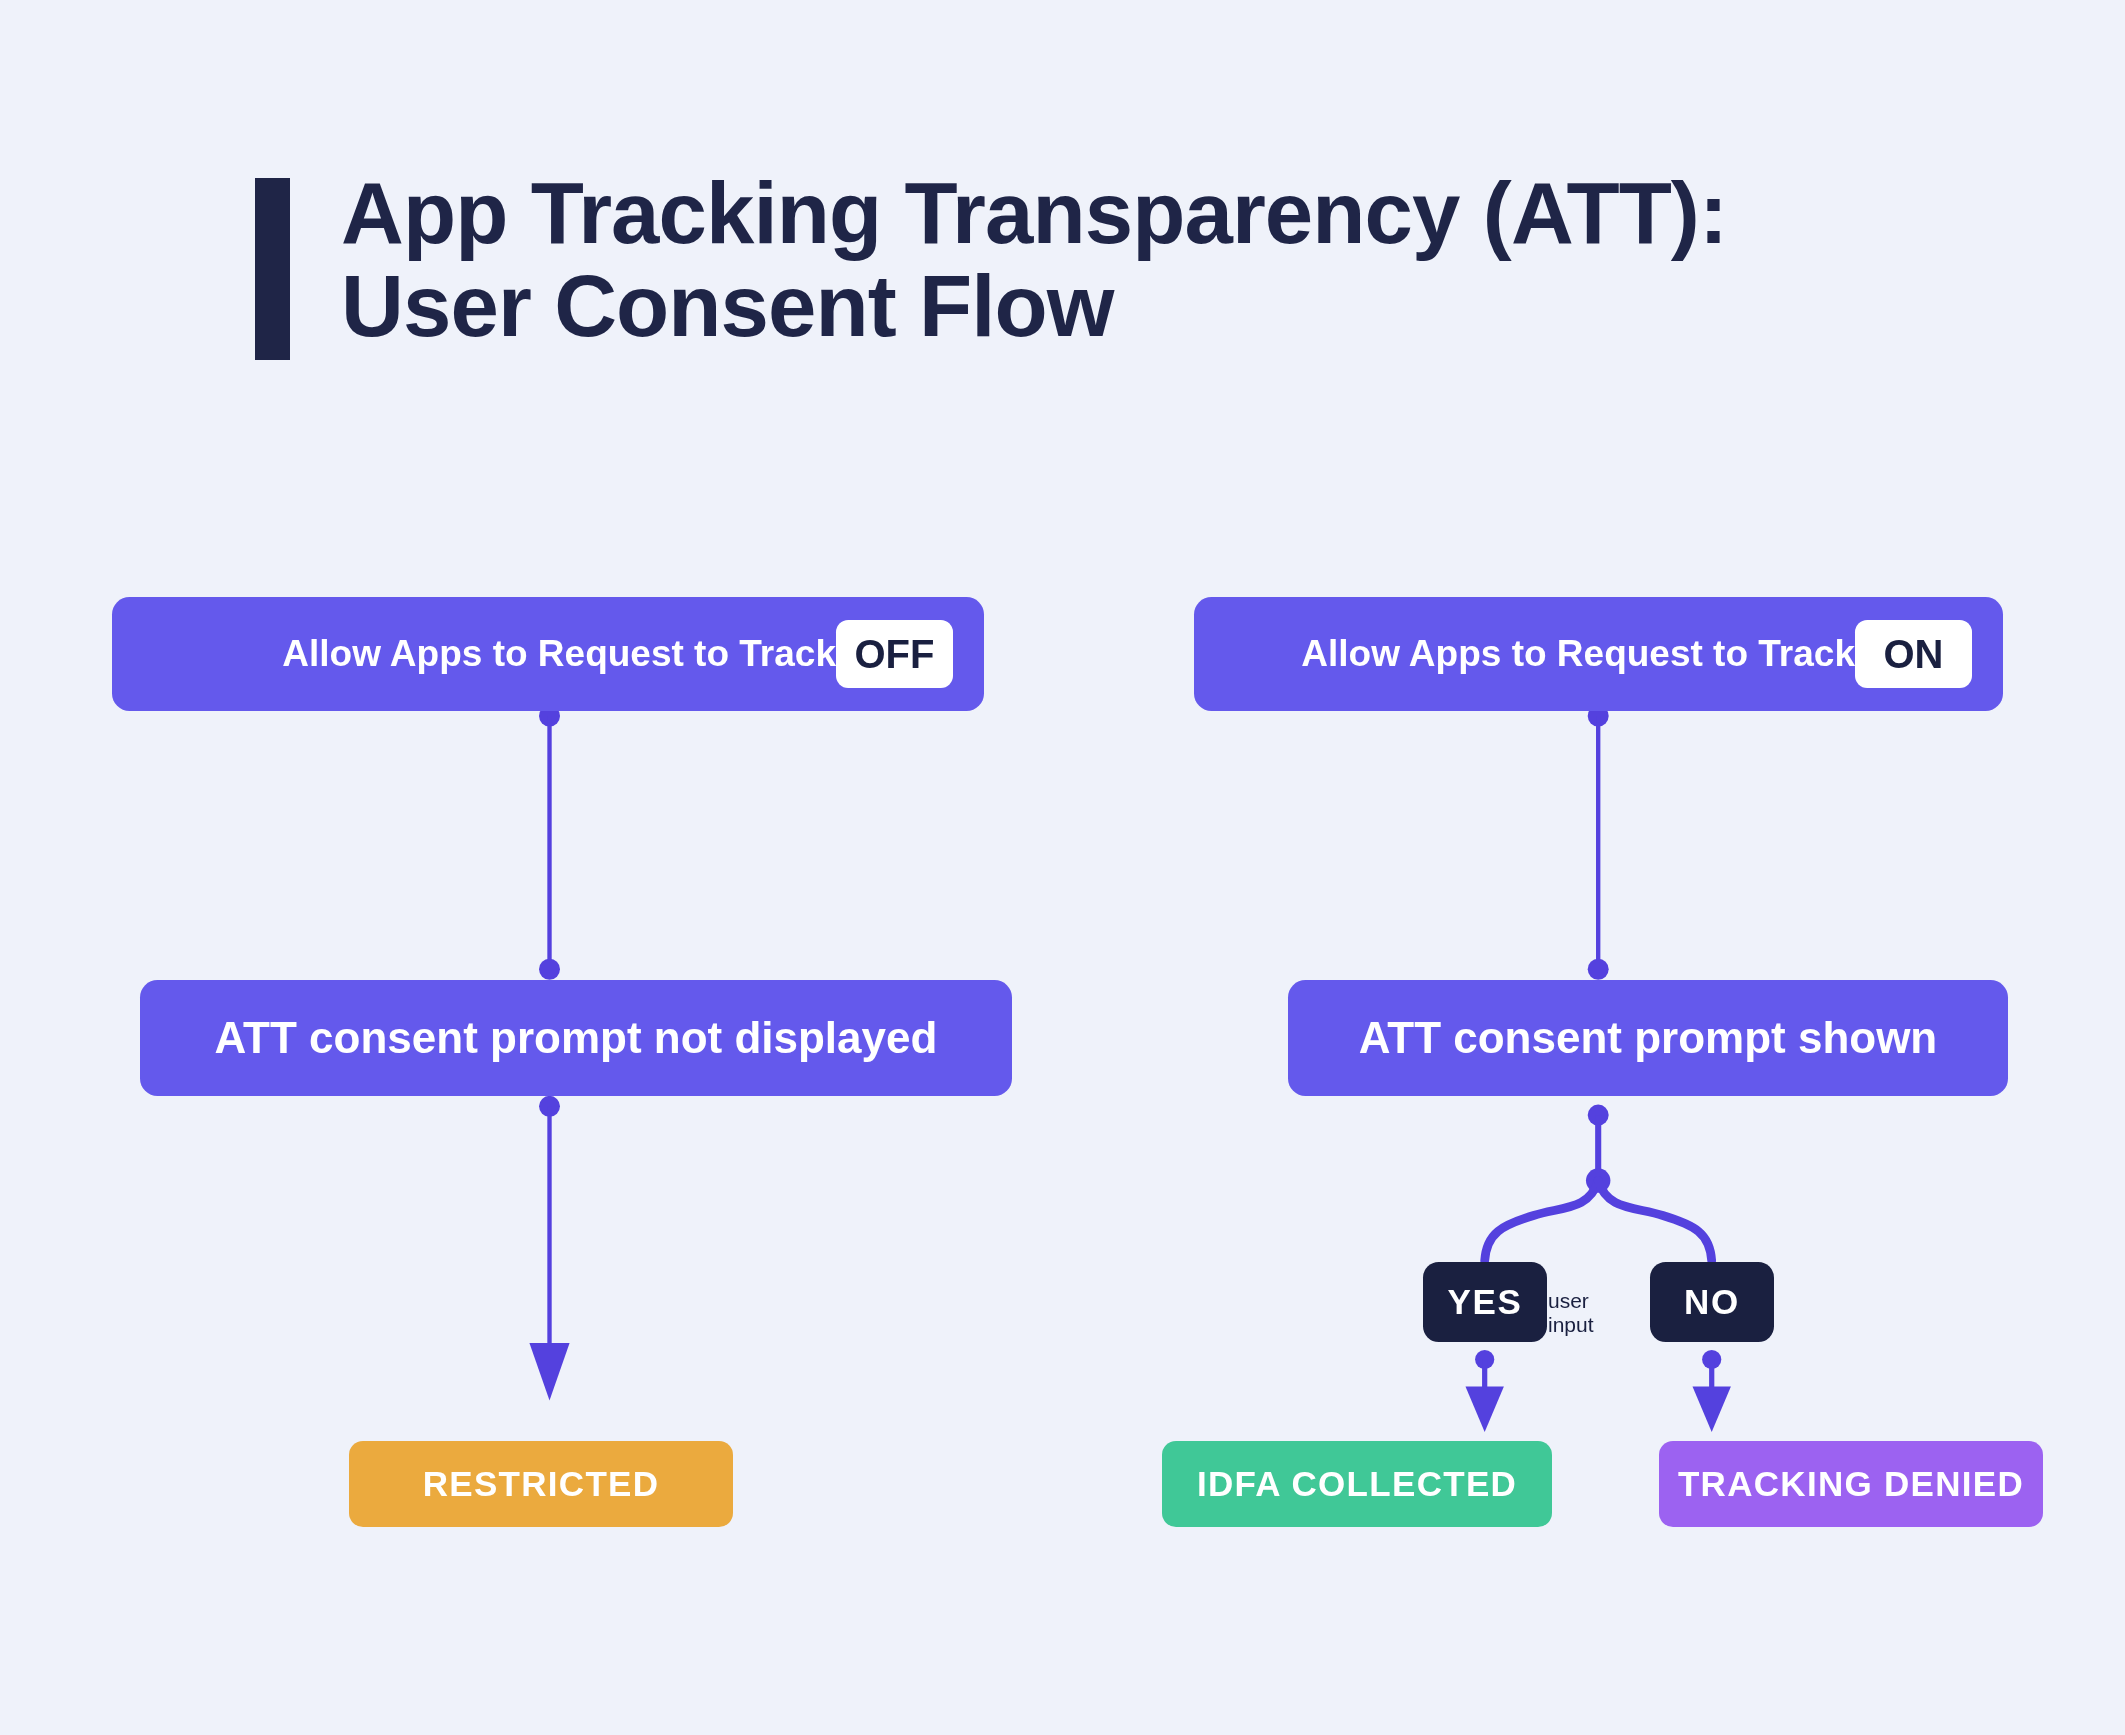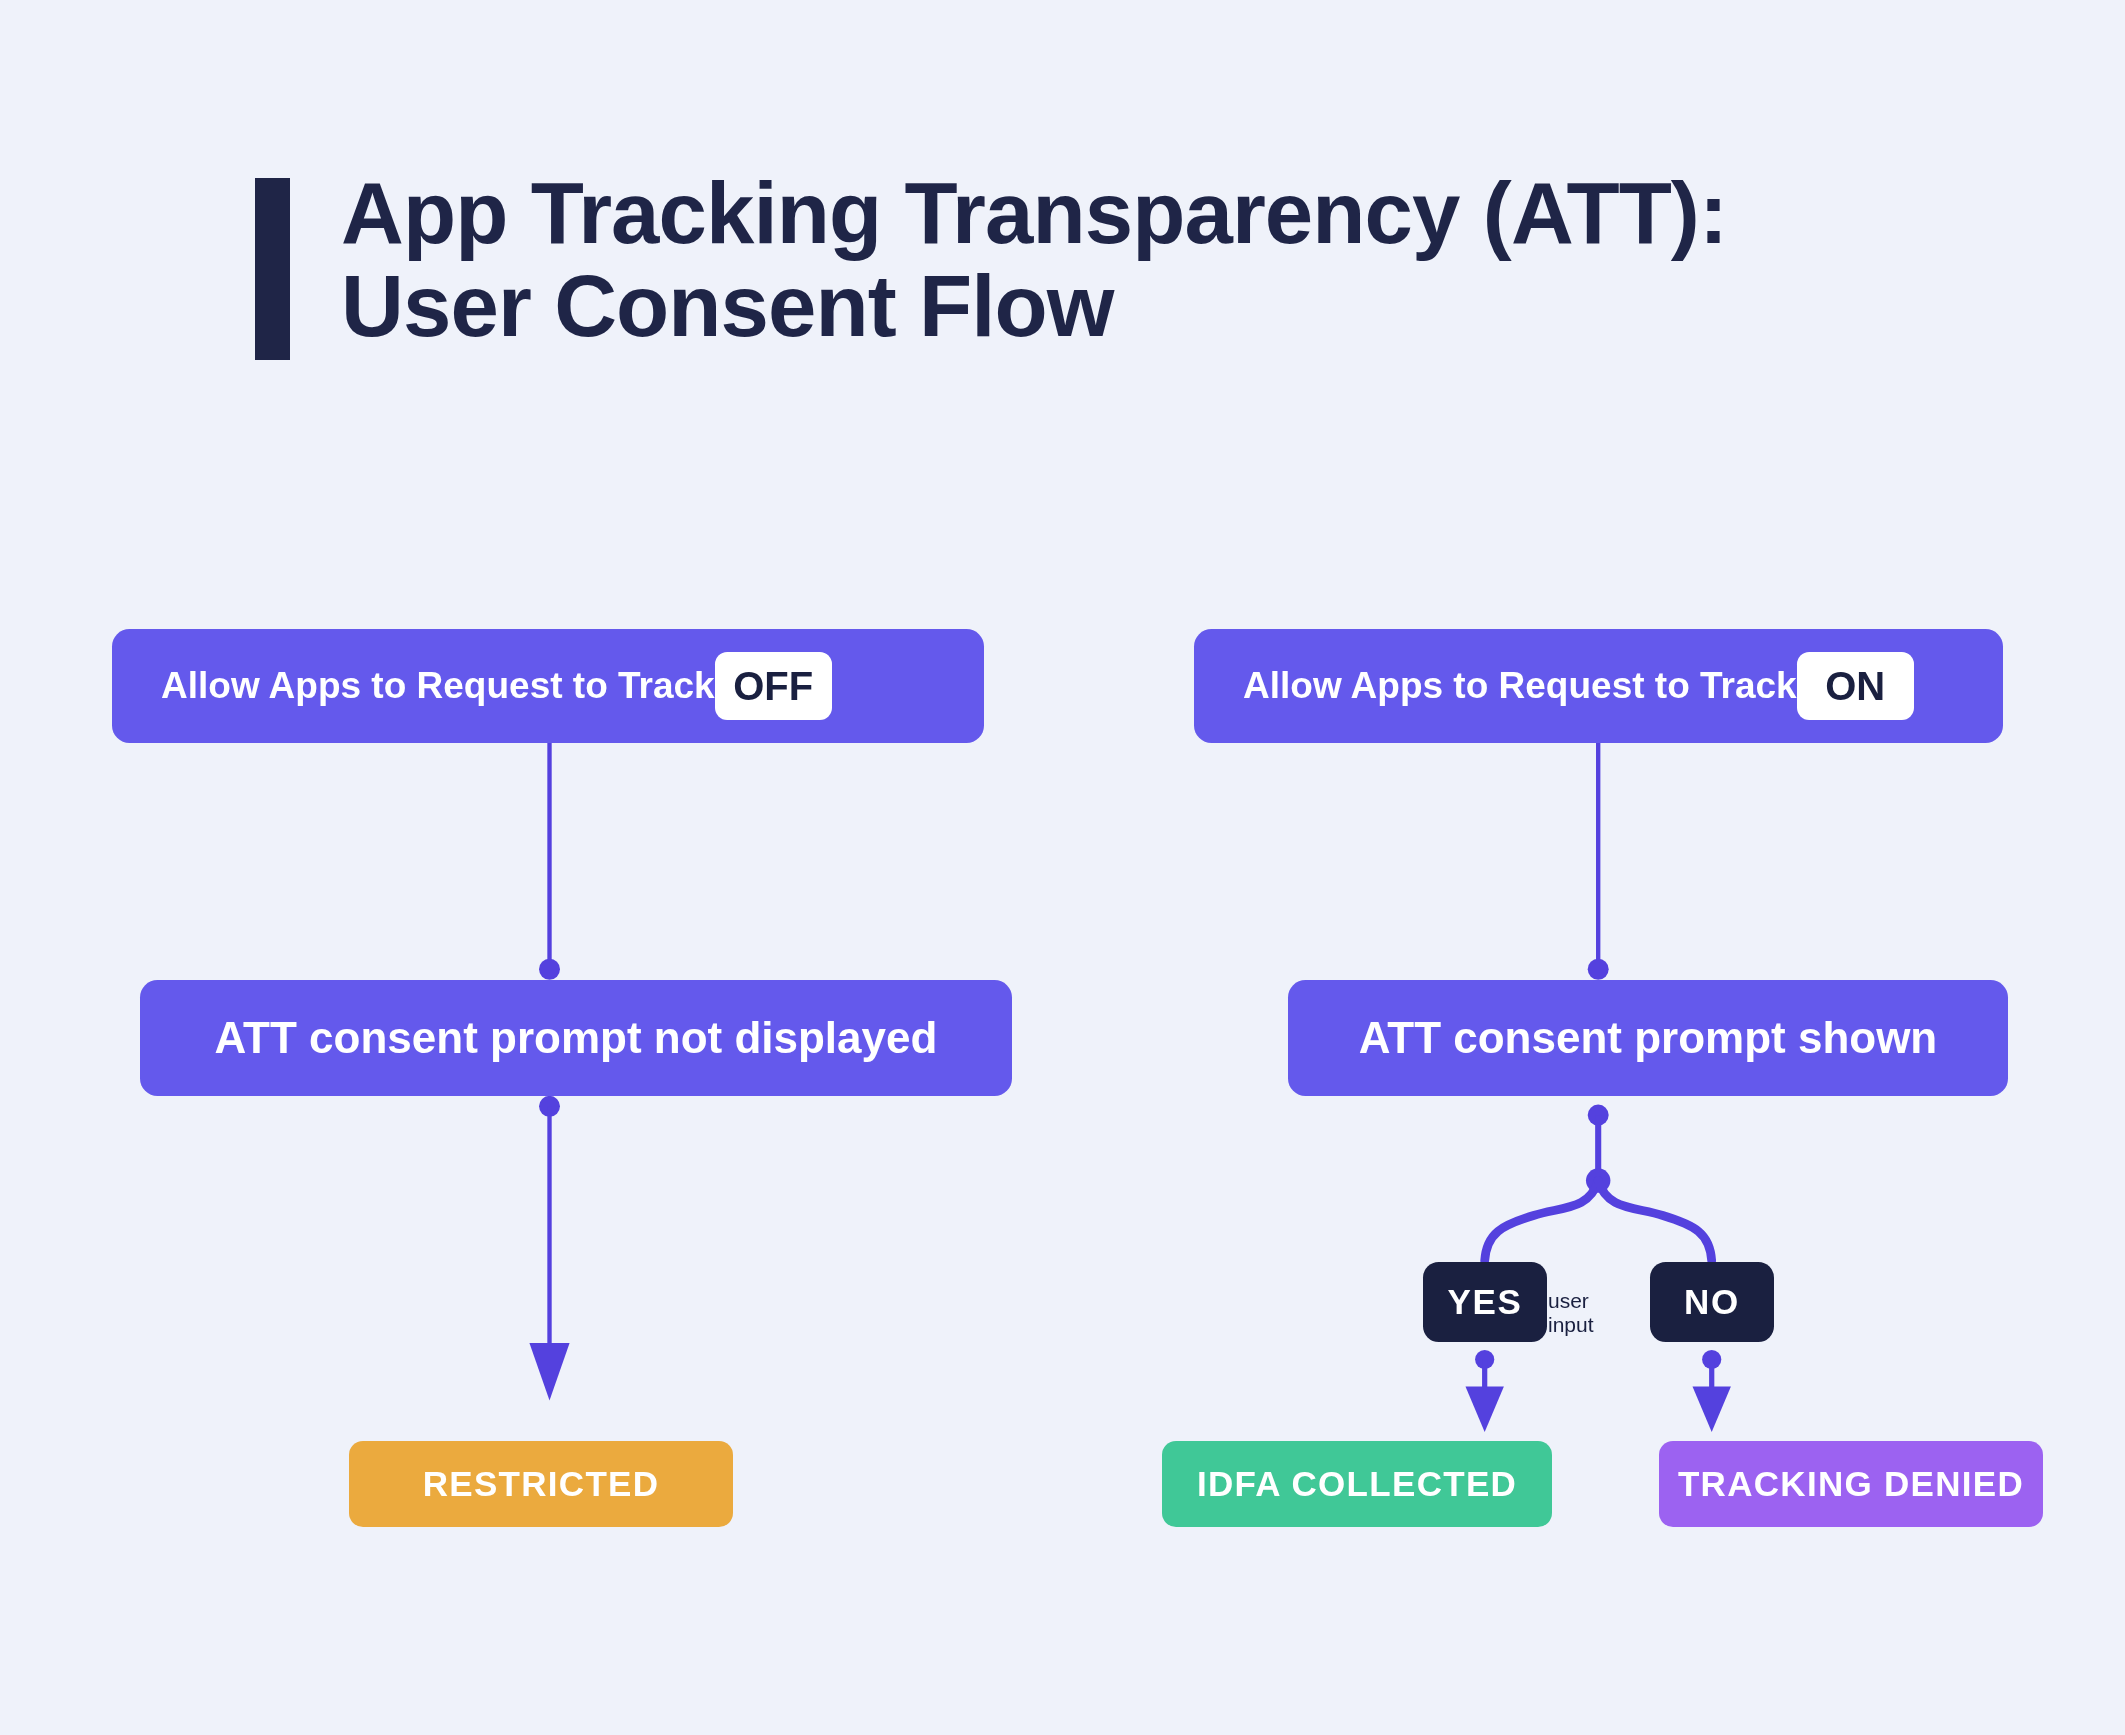--- a/index.html
+++ b/index.html
@@ -32,22 +32,22 @@
     color:var(--navy);
     font-size:87px;font-weight:bold;line-height:1.07;letter-spacing:-0.9px;
   }
 
   .node{
     position:absolute;display:flex;align-items:center;justify-content:center;
     color:var(--white);font-weight:bold;
   }
   .toggle-box{
     background:var(--purple);border-radius:17.5px;
-    height:114px;top:629px;
-    justify-content:flex-start;
+    height:114px;top:597px;
+    justify-content:flex-end;
     padding:0 31px 0 49px;
     font-size:37px;
   }
   .toggle-box .toggle-label{white-space:nowrap;}
   .badge{
     background:var(--white);color:var(--navy-deep);
     min-width:117px;height:68px;border-radius:12.2px;
     display:flex;align-items:center;justify-content:center;
     font-size:40px;font-weight:bold;padding:0 17.5px;
     flex:0 0 auto;

